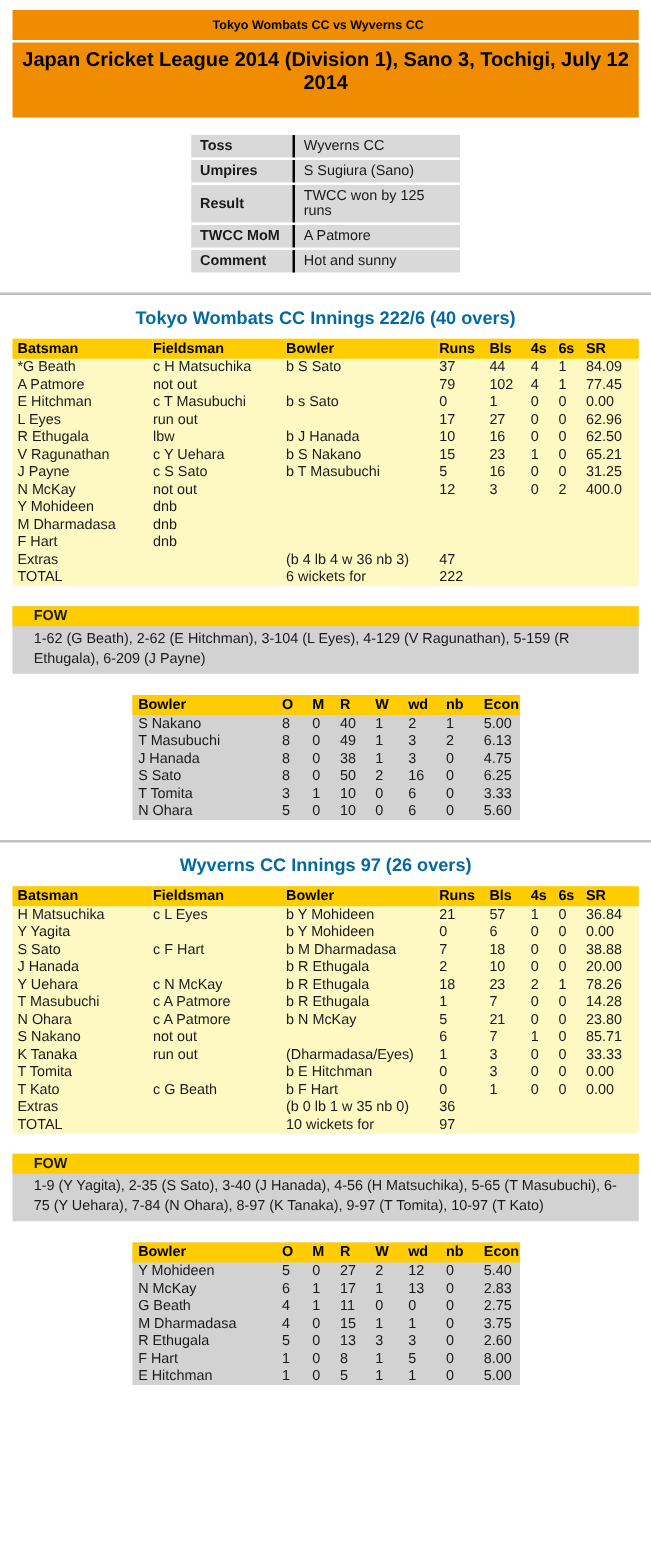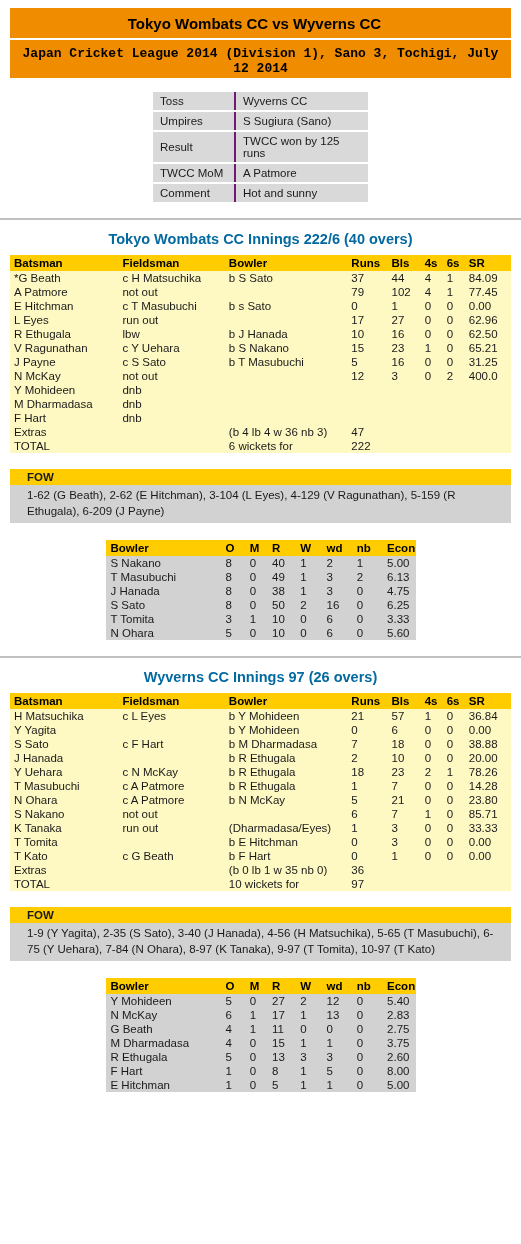--- a/index.html
+++ b/index.html
@@ -20,47 +20,46 @@
   .titlebar {
     background: #F08C00;
     color: #000000;
     font-weight: bold;
     text-align: center;
     box-sizing: border-box;
   }
   .titlebar.main {
     margin: 8px 10px 0 10px;
     padding: 7px 16px 6px 4px;
-    font-size: 15px;
+    font-size: 10px;
   }
   .titlebar.sub {
     margin: 2px 10px 0 10px;
-    padding: 6px 4px 2px 4px;
-    font-size: 13px;
-    font-family: Liberation Mono, monospace;
+    padding: 6px 4px 18px 4px;
+    font-size: 16px;
   }
 
   
   .info-wrap { display: flex; justify-content: center; margin-top: 14px; }
   table.info {
     border-collapse: collapse;
     background: #d9d9d9;
     font-size: 11.5px;
     width: 215px;
   }
   table.info td {
     padding: 3px 6px 3px 7px;
     border-bottom: 2px solid #ffffff;
     vertical-align: middle;
   }
   table.info tr:last-child td { border-bottom: none; }
   table.info td.k {
-    font-weight: normal;
+    font-weight: bold;
     width: 68px;
-    border-right: 2px solid #701a75;
+    border-right: 2px solid #000000;
     white-space: nowrap;
   }
 
   
   .rule {
     height: 2px;
     background: #c0c0c0;
     margin: 16px 0 0 0;
   }
 

